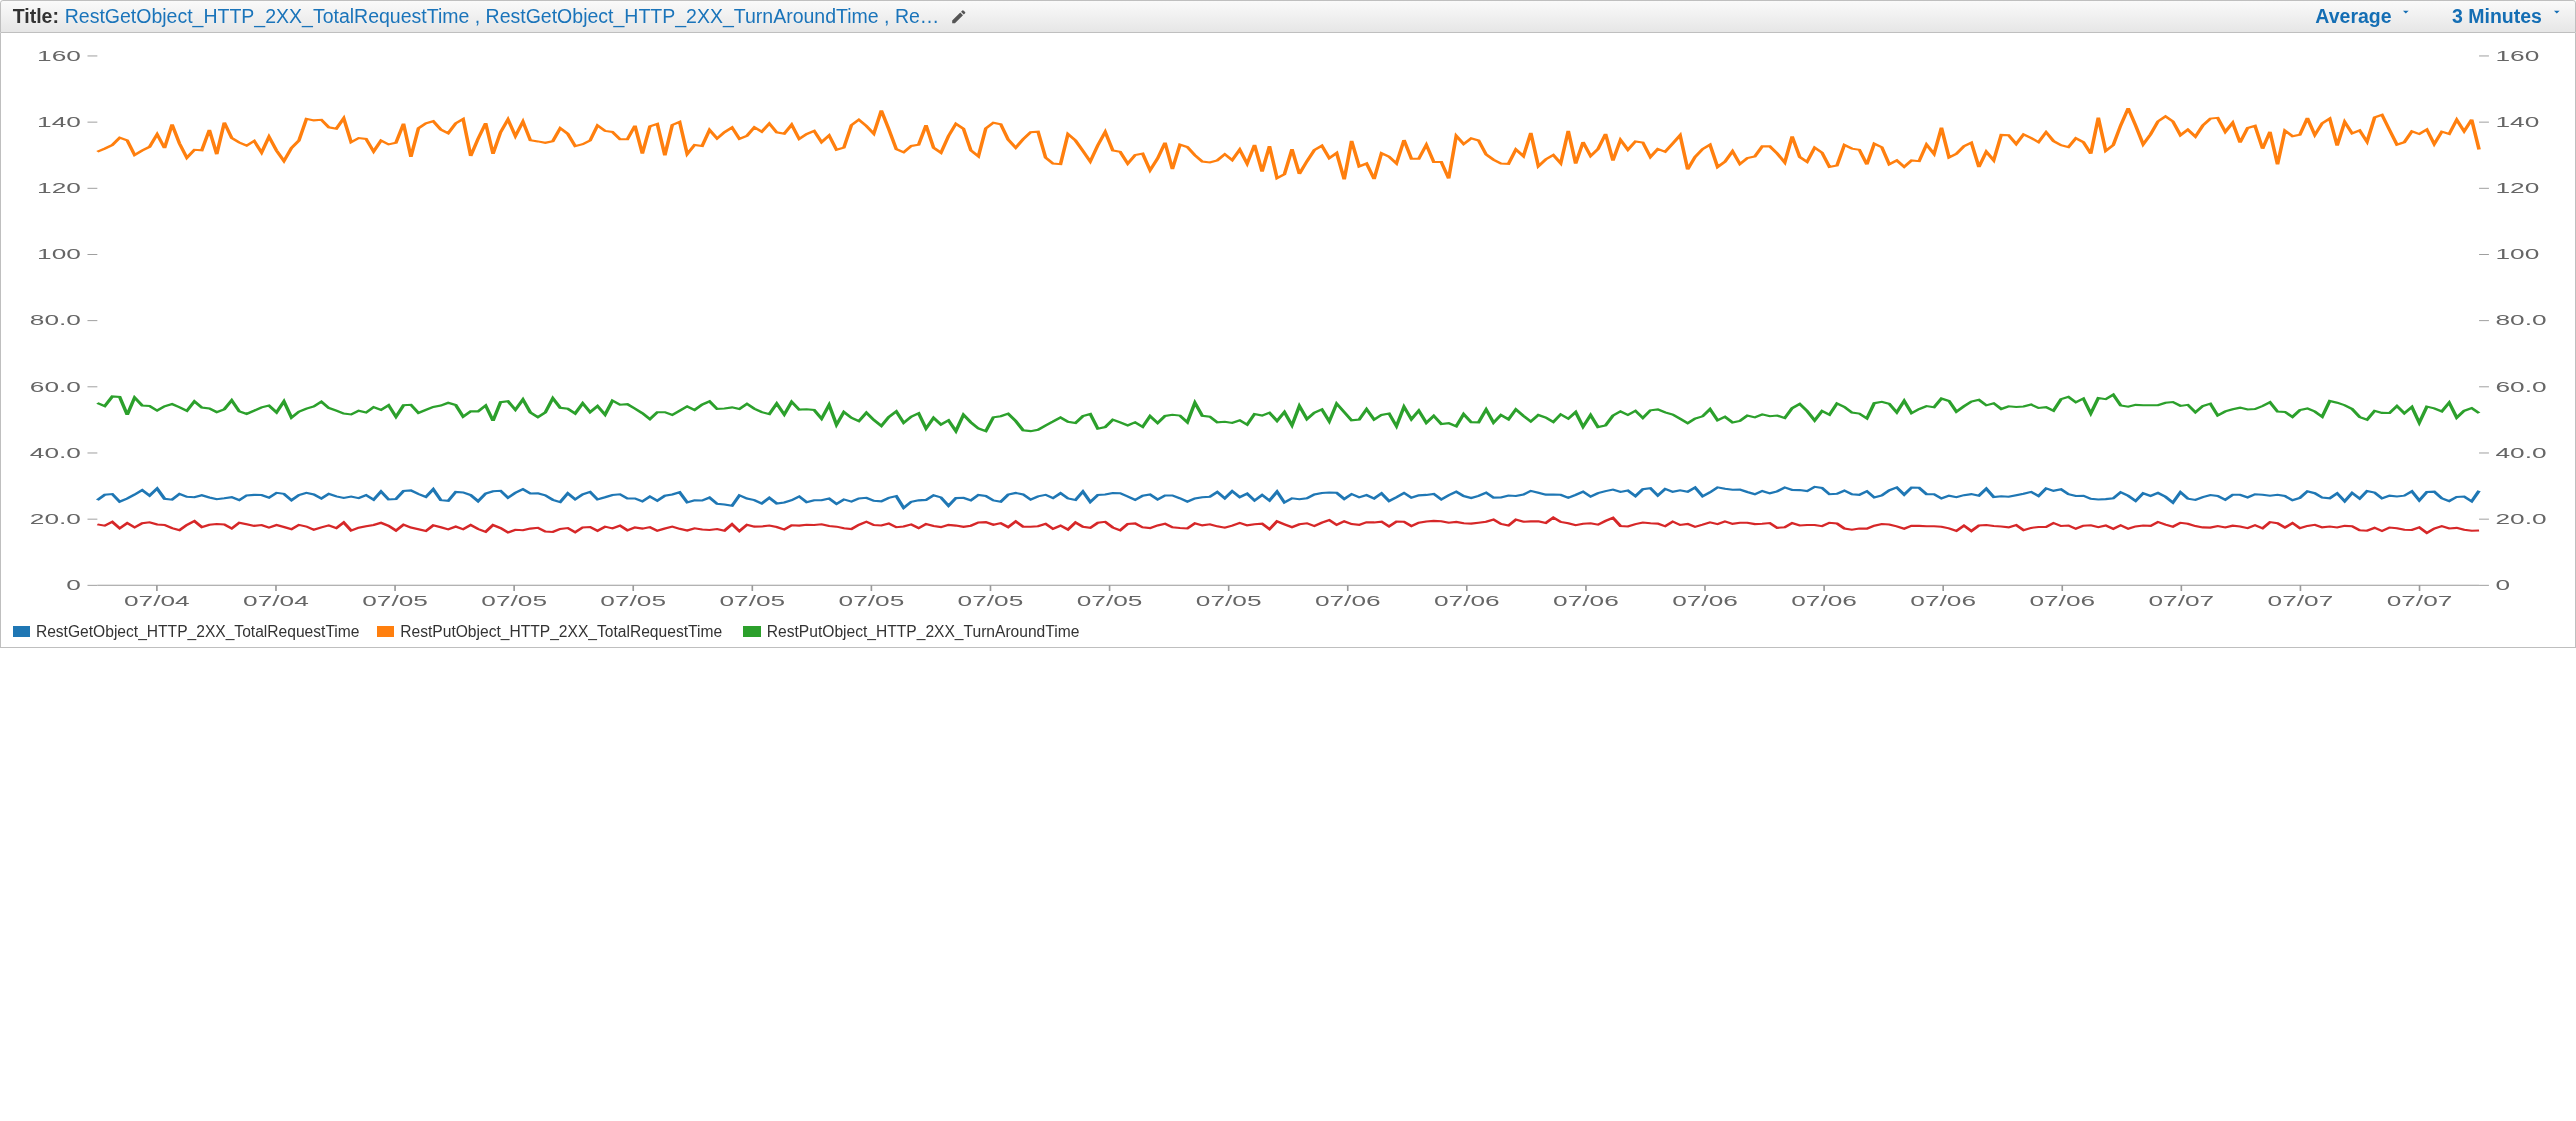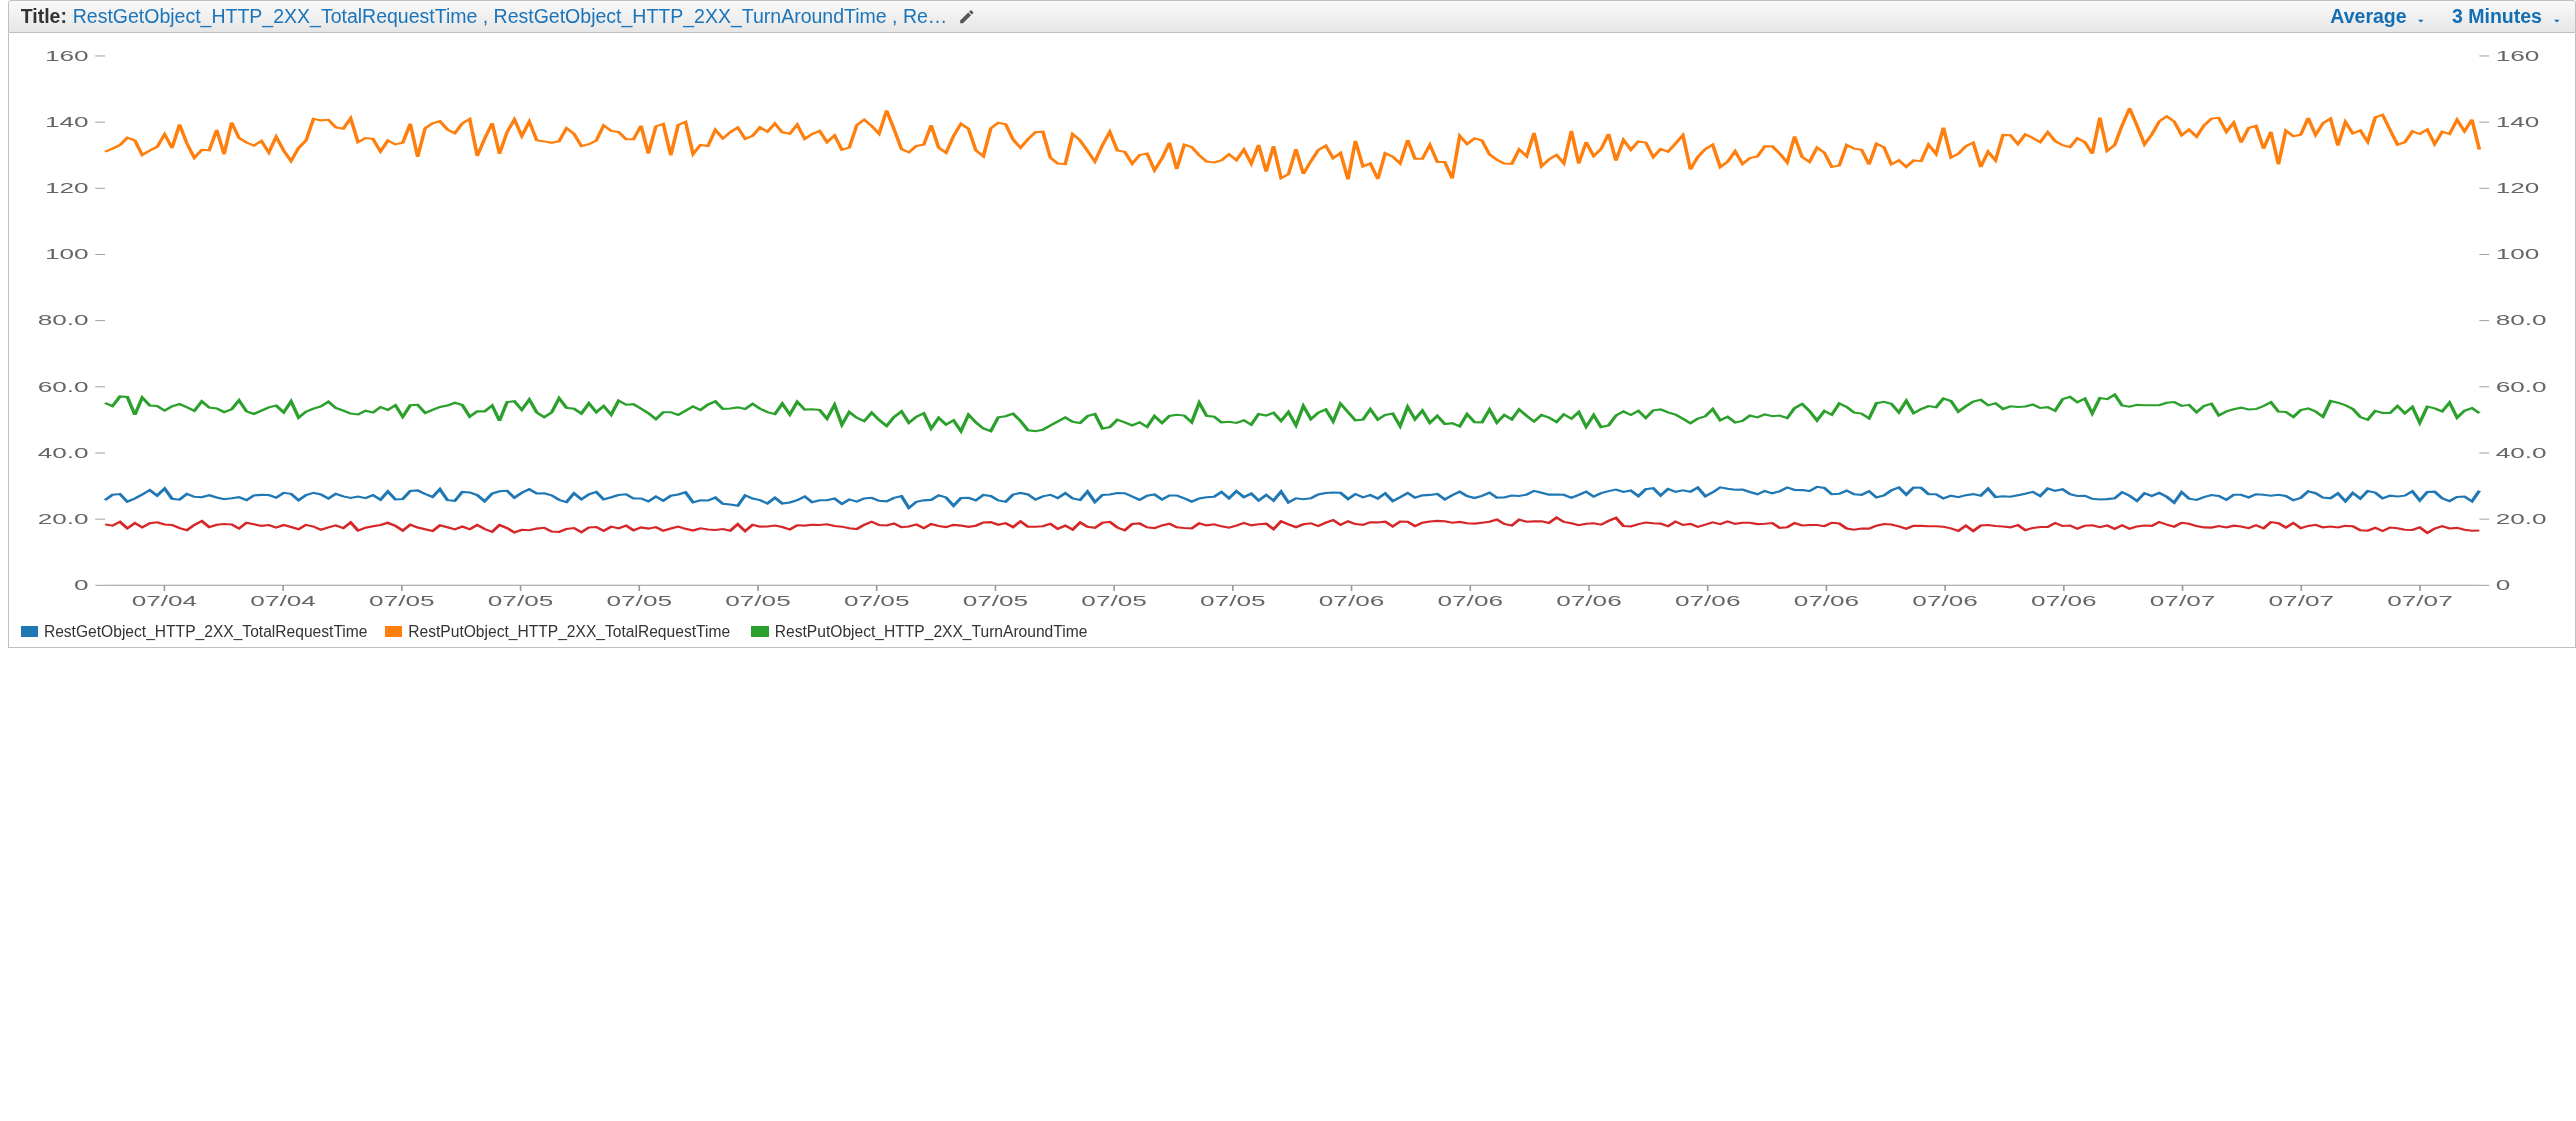--- a/index.html
+++ b/index.html
@@ -5,21 +5,20 @@
   html, body {
     margin: 0;
     padding: 0;
     font-family: "Helvetica Neue", Helvetica, Arial, sans-serif;
     color: #333;
     background: #fff;
   }
   .widget {
     width: 100%;
     box-sizing: border-box;
-    padding-left: 8px;
   }
   .header {
     display: flex;
     align-items: center;
     padding: 3.9px 11.7px;
     border: 1px solid #bfbfbf;
     border-radius: 2.9px 2.9px 0 0;
     background: linear-gradient(#fafafa, #e6e6e6);
     font-size: 19.5px;
   }
@@ -38,23 +37,23 @@
   .header .edit-icon {
     margin-left: 9.7px;
     color: #555;
     cursor: pointer;
     flex: 0 0 auto;
   }
   .header .spacer { flex: 1 1 auto; }
   .header .dd {
     color: #146eb4;
     font-weight: 700;
-    margin-left: 24px;
+    margin-left: 39px;
     display: inline-flex;
-    align-items: flex-end;
+    align-items: flex-start;
     cursor: pointer;
   }
   .header .dd .chev {
     margin-left: 7.8px;
   }
   .chart-area {
     border: 1px solid #bfbfbf;
     border-top: none;
     padding: 5.8px 5.8px 1.9px 5.8px;
     box-sizing: border-box;

